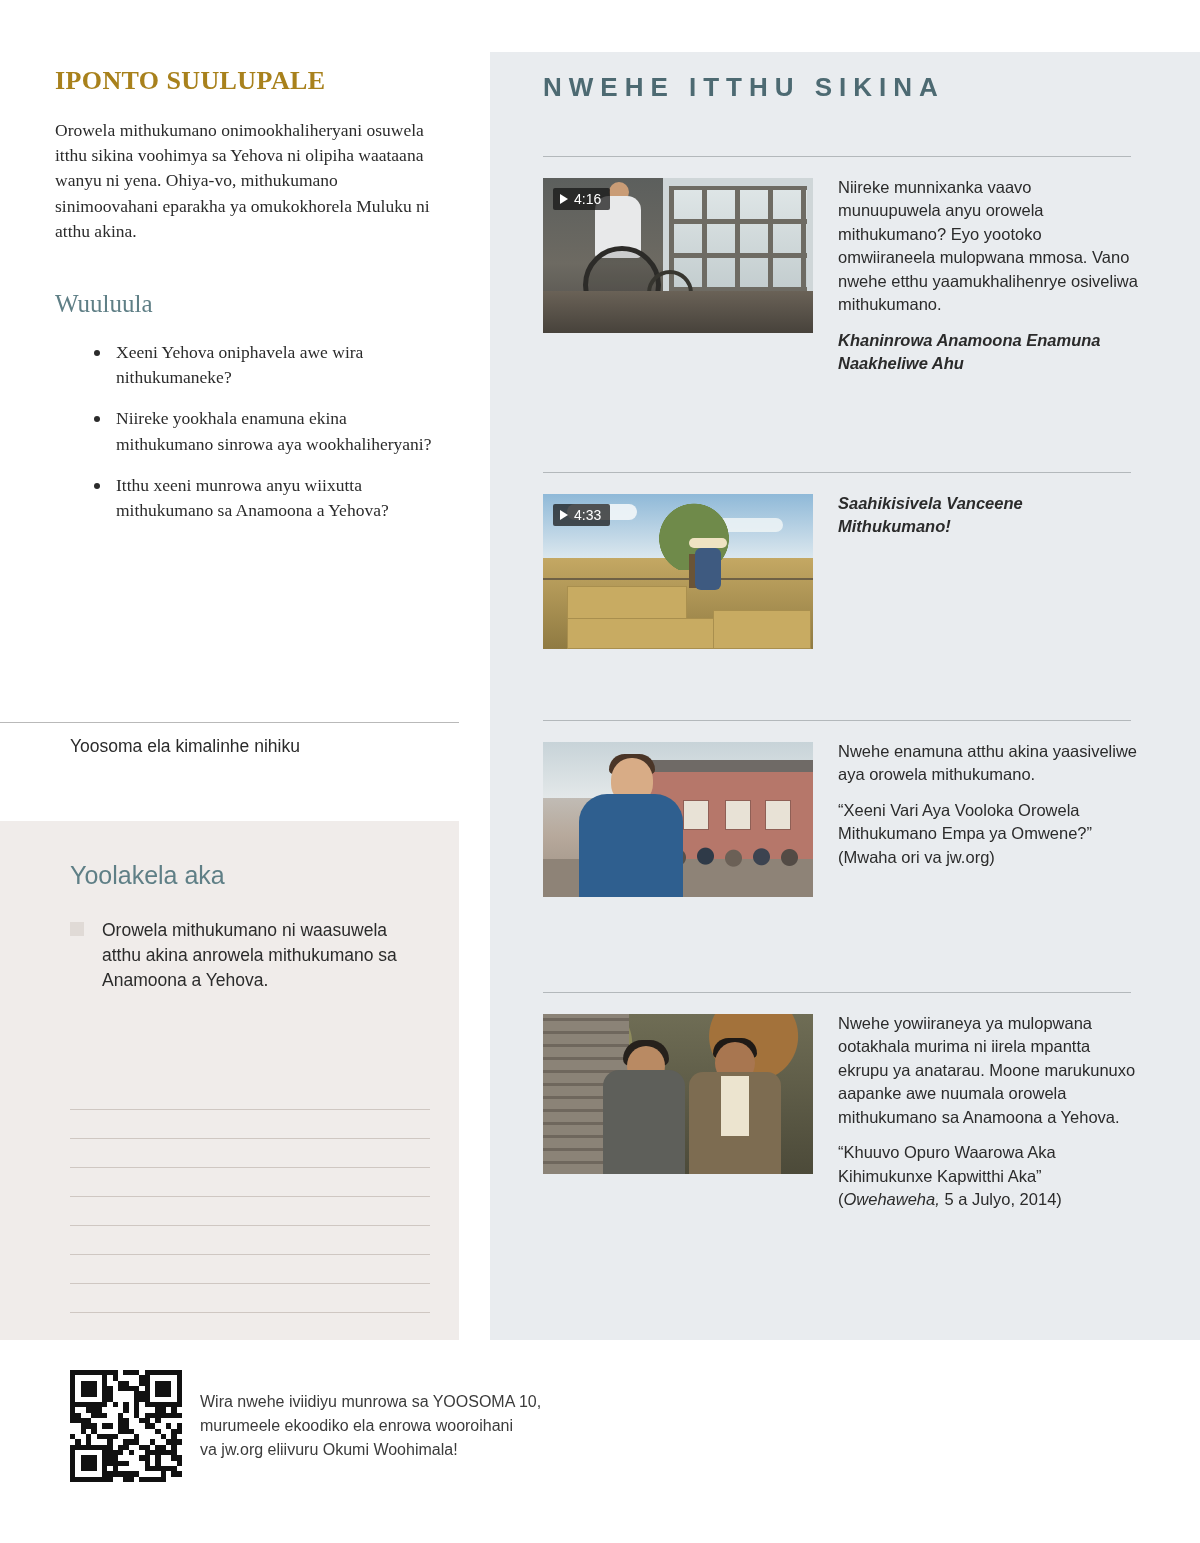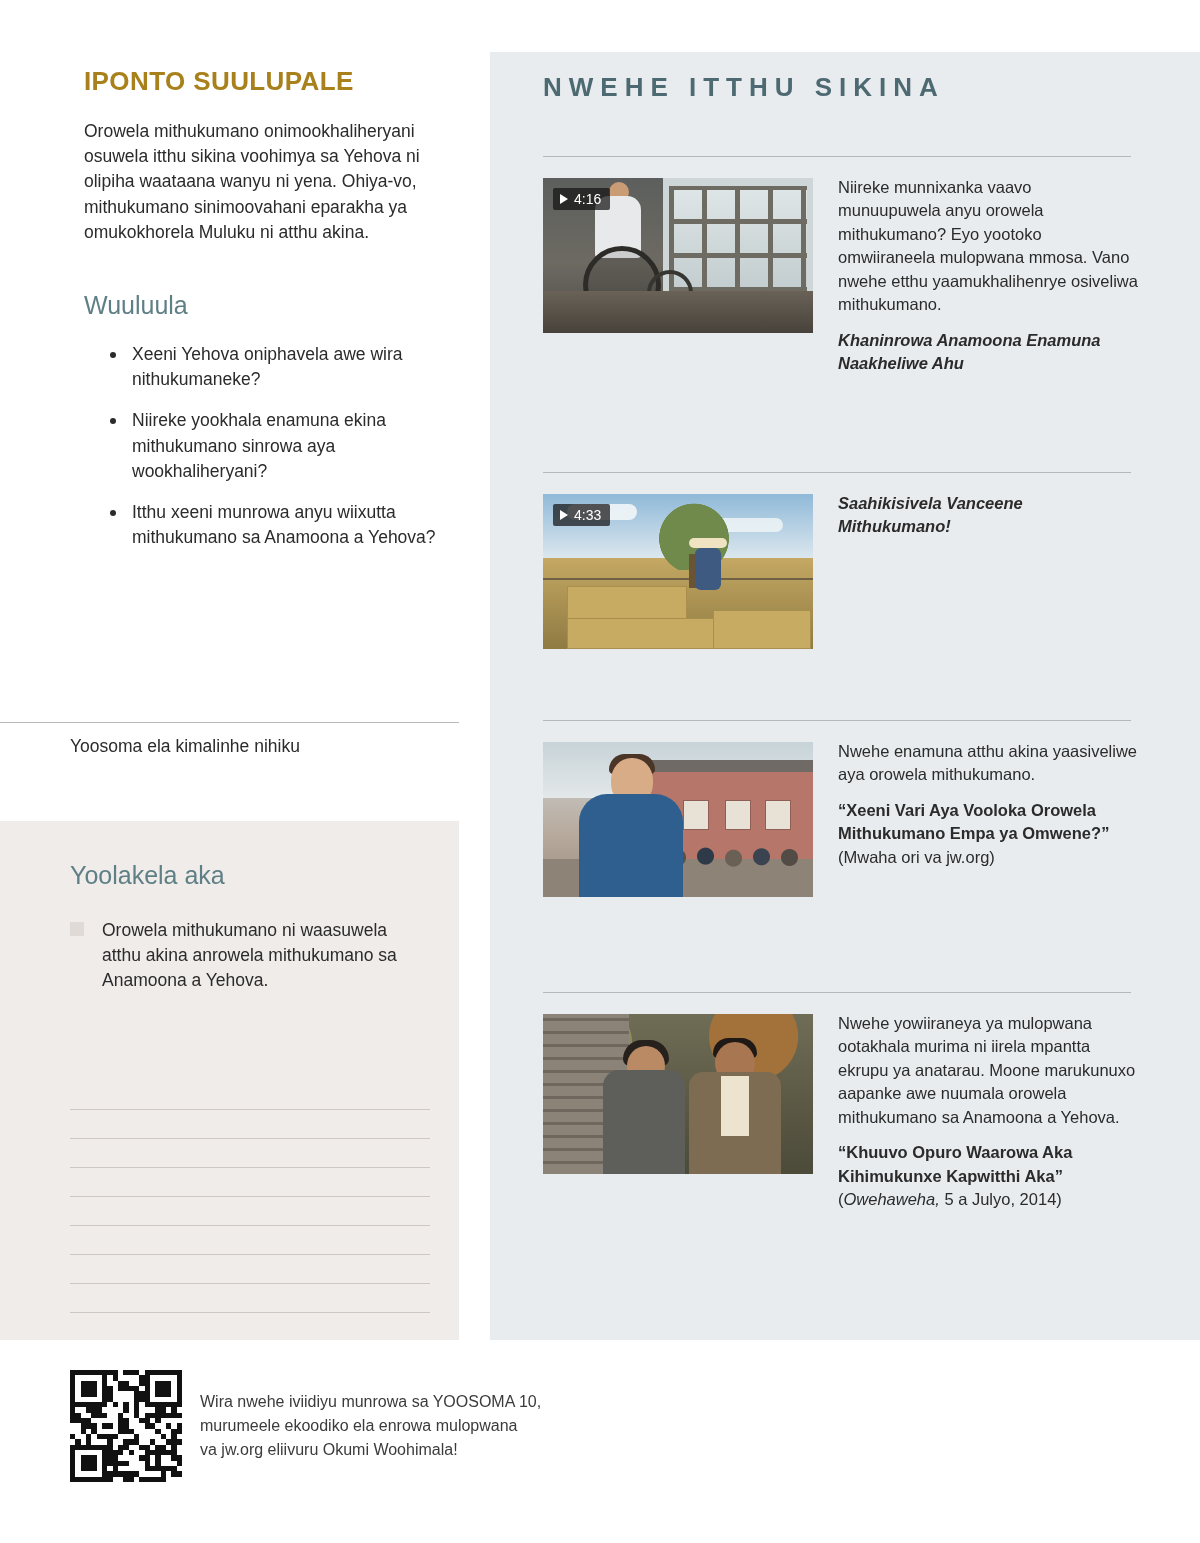--- a/index.html
+++ b/index.html
@@ -34,23 +34,24 @@
     left: 490px;
     top: 52px;
     width: 710px;
     height: 1288px;
     background: #e9ecef;
   }
 
   
   .left-inner {
     position: absolute;
-    left: 84px;
+    left: 55px;
     top: 66px;
     width: 390px;
+    font-family: Liberation Serif, serif;
   }
 
   .main-heading {
     font-size: 26px;
     font-weight: bold;
     color: #a8811c;
     letter-spacing: 0.4px;
     margin: 0 0 22px 0;
   }
 
@@ -62,21 +63,21 @@
   }
 
   .sub-heading {
     font-size: 25px;
     color: #5f7f86;
     margin: 46px 0 22px 0;
     font-weight: normal;
   }
 
   ul.bullets {
-    margin: 0;
+    margin: 13px;
     padding-left: 26px;
     list-style: none;
   }
   ul.bullets li {
     font-size: 17.5px;
     line-height: 1.44;
     margin-bottom: 16px;
     position: relative;
     padding-left: 22px;
   }
@@ -219,21 +220,21 @@
   .item-text {
     position: absolute;
     left: 295px;
     top: 20px;
     width: 300px;
     font-size: 16.5px;
     line-height: 1.42;
   }
   .item-text p { margin: 0 0 12px 0; }
   .item-text .ital-bold { font-weight: bold; font-style: italic; }
-  .item-text .bold { font-weight: bold; }
+  .item-text .bold { font-weight: normal; }
   .item-text .ital { font-style: italic; }
 
   
   .footer {
     position: absolute;
     left: 70px;
     top: 1370px;
     width: 700px;
     height: 130px;
   }
@@ -1019,18 +1020,18 @@
           <i></i>
           <i></i>
           <i></i>
           <i style="background: rgb(255, 255, 255);"></i>
           <i style="background: rgb(255, 255, 255);"></i>
           <i style="background: rgb(255, 255, 255);"></i>
         </div>
     </div>
     <div class="footer-text">
       <span>Wira nwehe iviidiyu munrowa sa YOOSOMA 10,</span><br>
-      <span>murumeele ekoodiko ela enrowa mulopwana</span><br>
+      <span>murumeele ekoodiko ela enrowa wooroihani</span><br>
       <span>va jw.org eliivuru </span><span class="ital">Okumi Woohimala!</span>
     </div>
   </div>
 
 </div>
 
 </body></html>

